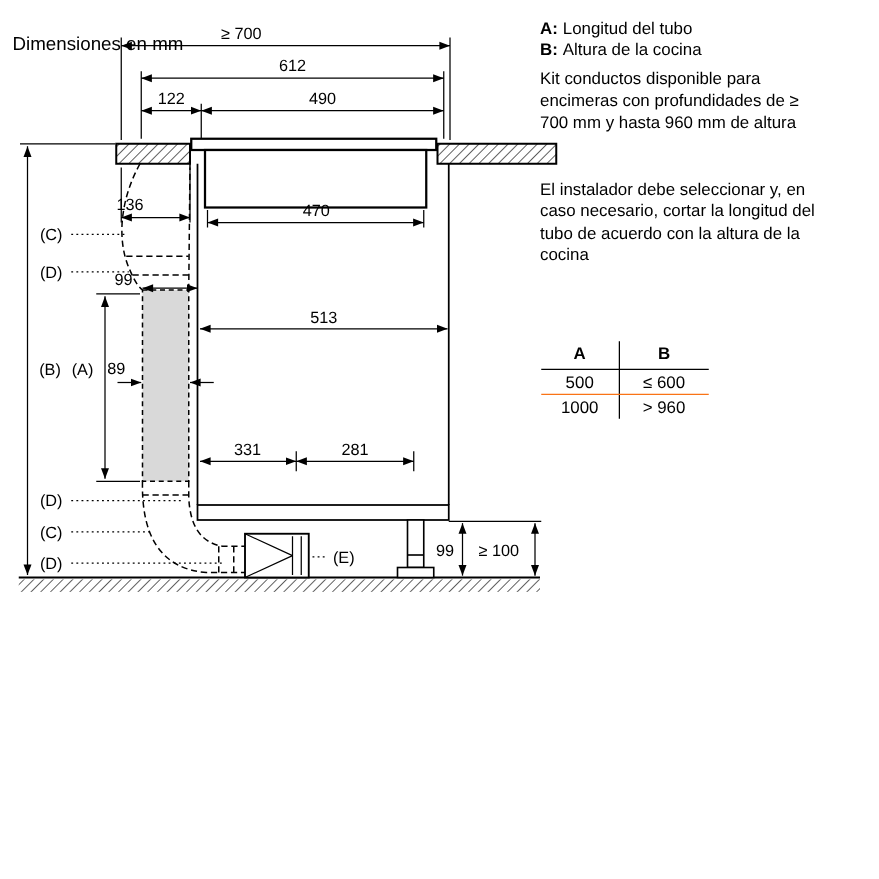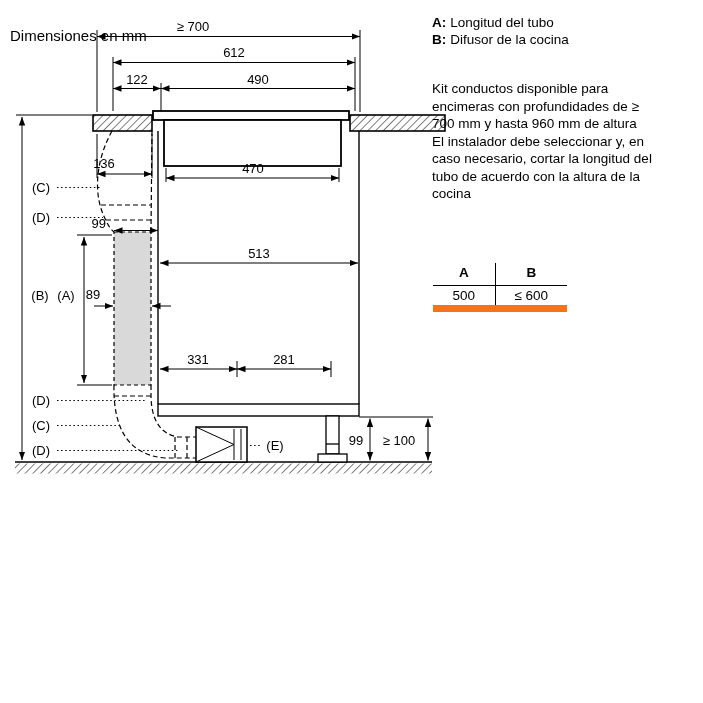--- a/index.html
+++ b/index.html
@@ -6,26 +6,26 @@
   html,body { width:703px; height:703px; background:#fff; }
   body { font-family:"Liberation Sans", sans-serif; color:#000; position:relative; }
   .page { position:absolute; inset:0; width:703px; height:703px; background:#fff; overflow:hidden; }
   .title { position:absolute; left:10px; top:6px; font-size:15px;margin-top:21px; }
   svg.diagram { position:absolute; left:0; top:0; }
   svg text { font-family:"Liberation Sans", sans-serif; font-size:13px; fill:#000; }
   .right { position:absolute; left:432px; top:14px; width:262px; font-size:13.5px; }
   .legend-row { line-height:17px; white-space:nowrap; }
   .legend-row b { margin-right:4px; }
   .note { line-height:17.5px; }
-  .note1 { margin-top:32px; width:225px; }
-  .note2 { width:236px; }
+  .note1 { margin-top:6px; width:225px; }
+  .note2 { margin-top:36px; width:236px; }
   table.ab { border-collapse:collapse; margin-top:60px; margin-left:1px; }
   table.ab th, table.ab td { font-size:13.5px; text-align:center; padding:2px 8px; }
   table.ab th { font-weight:bold; padding-bottom:5px; border-bottom:1px solid #000; }
-  table.ab tr.r1 td { border-bottom:7px solid #f97316; }
+  table.ab tr.r1 td { border-bottom:1px solid #f97316; }
   table.ab th:first-child, table.ab td:first-child { border-right:1px solid #000; min-width:62px; }
   table.ab th:last-child,  table.ab td:last-child  { min-width:72px; }
 </style>
 </head>
 <body>
 
 <div class="page">
 
   <div class="title">Dimensiones en mm</div>
 
@@ -191,36 +191,40 @@
       <text x="275" y="450" text-anchor="middle" stroke="none" stroke-dasharray="none">(E)</text>
     </g>
   </svg>
 
   <div class="right">
     <div class="legend">
       <div class="legend-row">
         <b>A:</b><span>Longitud del tubo</span>
       </div>
       <div class="legend-row">
-        <b>B:</b><span>Difusor de la cocina</span>
+        <b>B:</b><span>Altura de la cocina</span>
       </div>
     </div>
 
     <p class="note note1">Kit conductos disponible para encimeras con profundidades de ≥ 700 mm y hasta 960 mm de altura</p>
     <p class="note note2">El instalador debe seleccionar y, en caso necesario, cortar la longitud del tubo de acuerdo con la altura de la cocina</p>
 
     <table class="ab">
       <thead>
         <tr>
           <th>A</th>
           <th>B</th>
         </tr>
       </thead>
       <tbody>
         <tr class="r1">
           <td>500</td>
           <td>≤ 600</td>
         </tr>
+        <tr>
+          <td>1000</td>
+          <td>&gt; 960</td>
+        </tr>
       </tbody>
     </table>
   </div>
 
 </div>
 
 </body></html>

